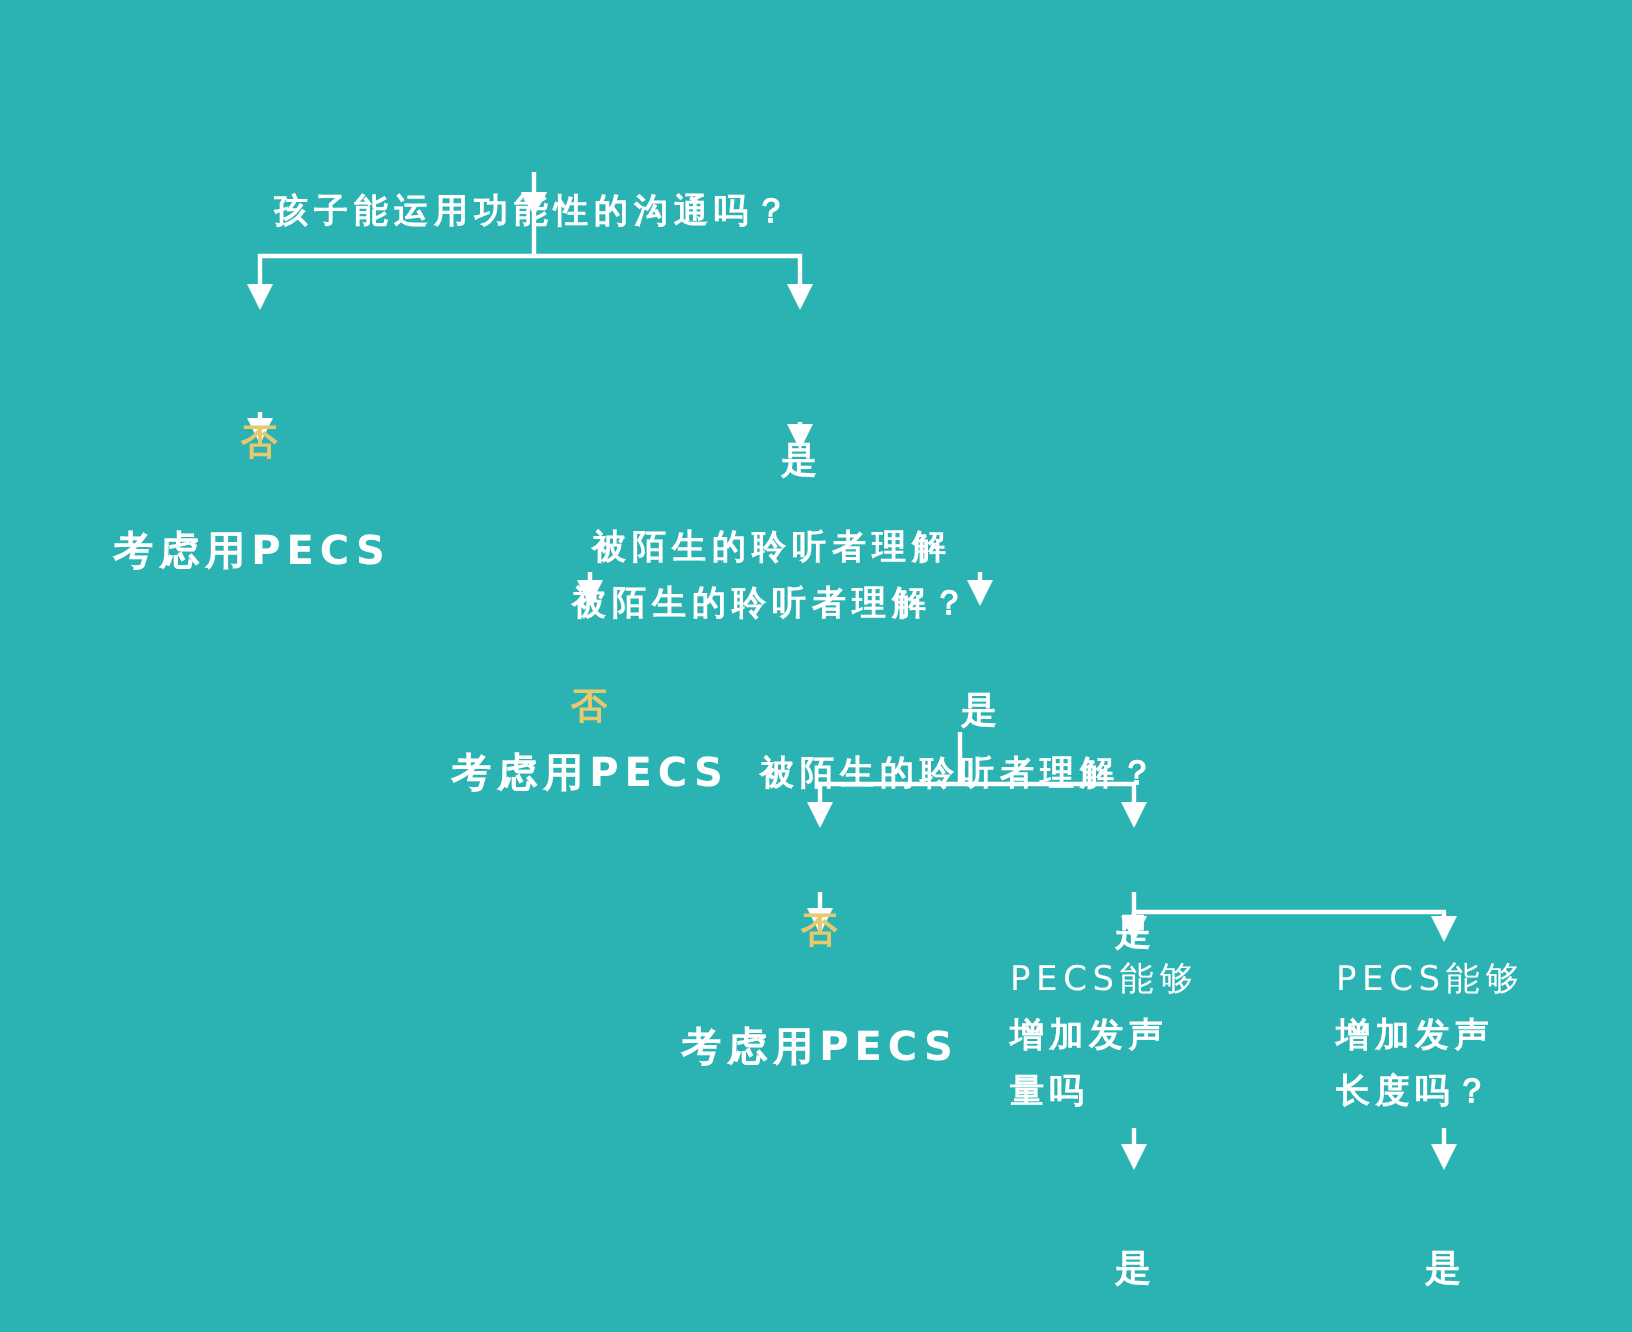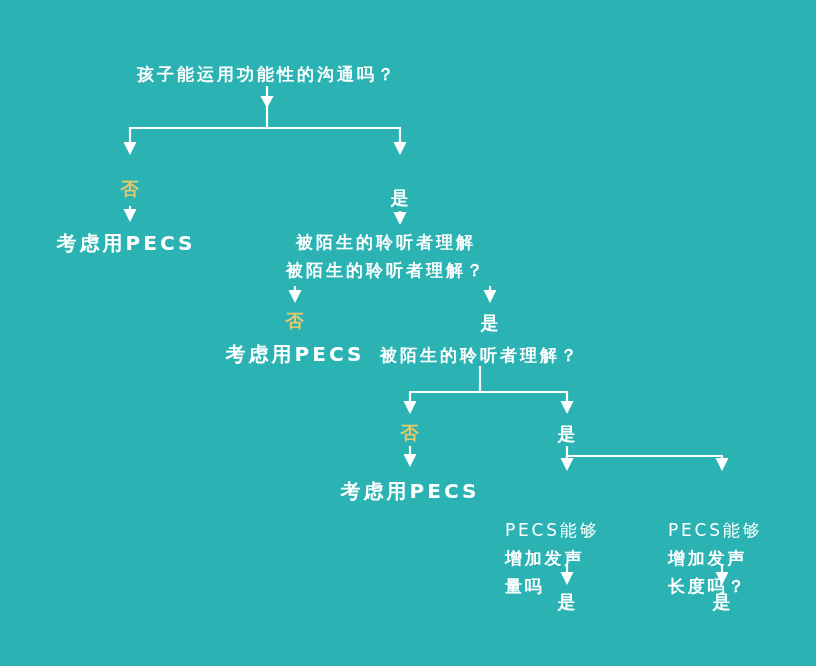--- a/index.html
+++ b/index.html
@@ -9,27 +9,27 @@
     background:var(--bg,#2bb3b4);
     overflow:hidden;
     font-family:"DejaVu Sans","Liberation Sans",sans-serif;
   }
   .node{
     position:absolute;
     color:var(--text,#ffffff);
     font-weight:700;
     white-space:nowrap;
   }
-  .ctr{transform:translateX(-50%);text-align:center;}
+  .ctr{transform:translateX(-50%);text-align:center;margin-top:32px;}
   .q{font-size:17px;letter-spacing:3px;line-height:28px;}
   .lbl{font-size:18px;letter-spacing:1px;}
   .no{color:var(--no,#e6c96e);}
   .pecs{font-size:20px;letter-spacing:3px;}
   .block{font-size:17px;letter-spacing:2.8px;line-height:28px;text-align:left;}
-  .block .light{font-weight:400;margin-top:40px;}
+  .block .light{font-weight:400;}
   svg.connectors{position:absolute;left:0;top:0;}
   svg.connectors line{stroke:var(--line,#ffffff);stroke-width:2.2px;}
   svg.connectors .head, svg.connectors .mk{fill:var(--line,#ffffff);}
 </style>
 </head>
 <body>
 
 <div class="stage">
 
   <svg class="connectors" width="816" height="666" viewBox="0 0 816 666">

